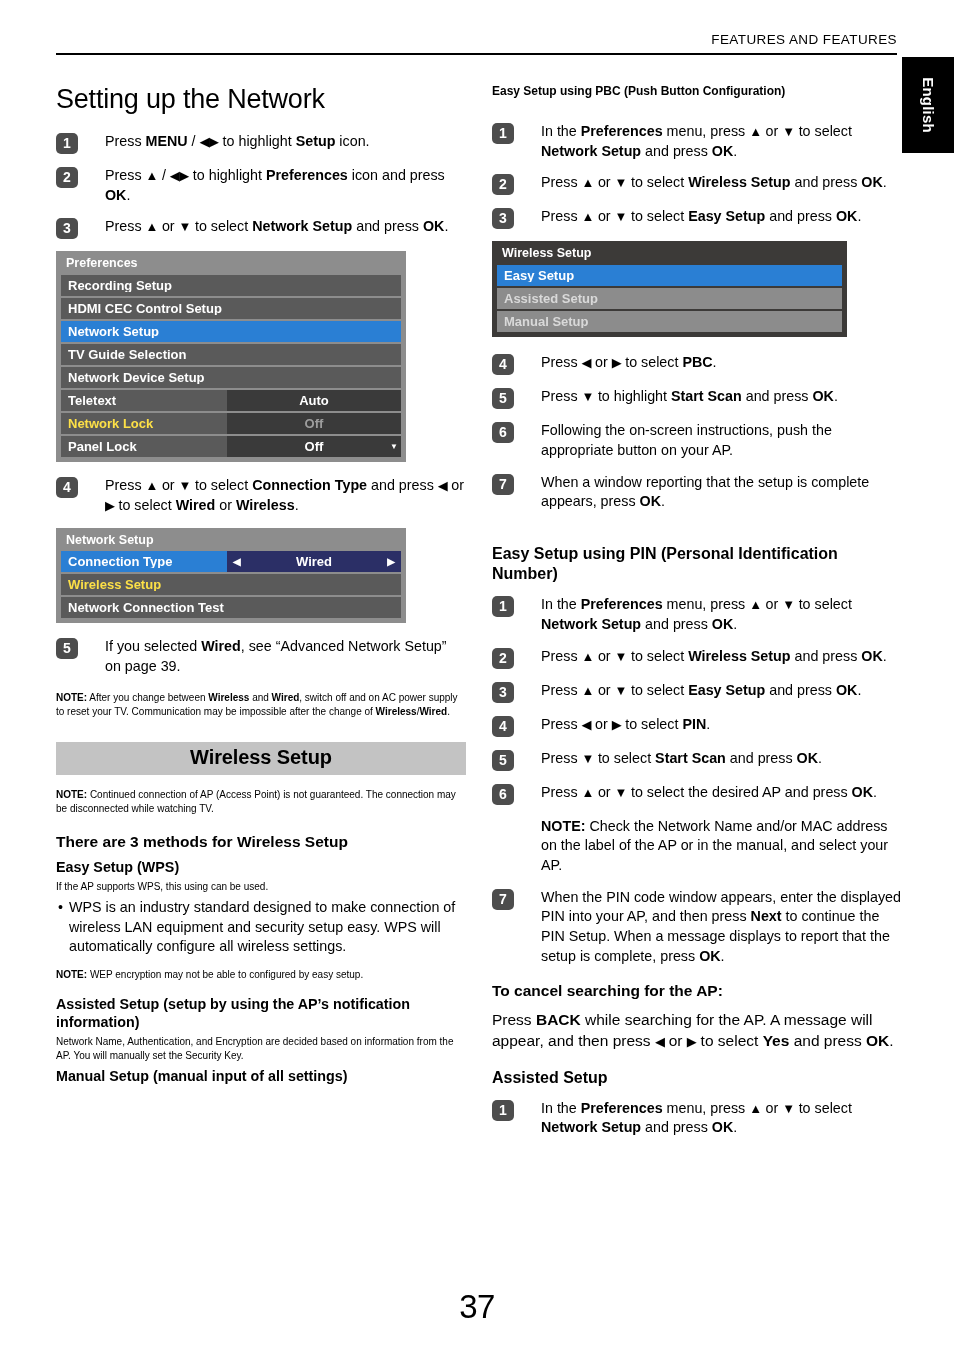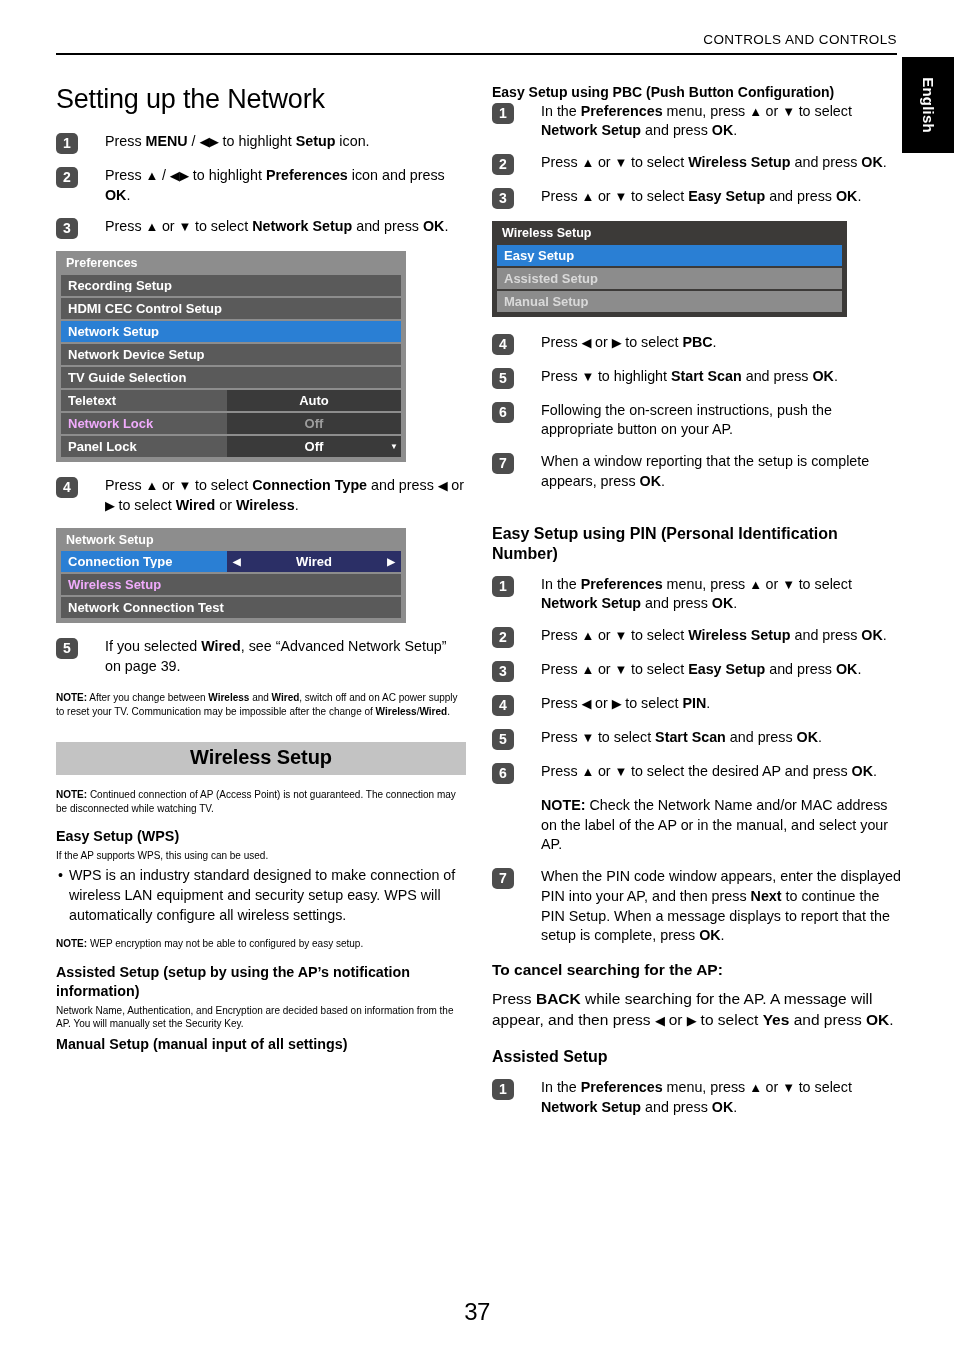--- a/index.html
+++ b/index.html
@@ -176,21 +176,21 @@
     color: #fff;
     font-size: 13px;
     font-weight: 700;
     padding-left: 7px;
     flex: 1 1 auto;
     line-height: 1;
     white-space: nowrap;
     overflow: hidden;
   }
   .osd-row.sel           { background: #2a7fd4; }
-  .osd-row.dim .lbl      { color: #f0abfc; }
+  .osd-row.dim .lbl      { color: #fde047; }
   .osd-row.grey          { background: #8c8c8c; }
   .osd-row.grey .lbl     { color: #d9d9d9; }
   .osd-row.selflat       { background: #2a7fd4; }
   .osd-row .val-box {
     flex: 0 0 auto;
     width: 174px;
     height: 21px;
     background: #3a3a3a;
     color: #fff;
     font-size: 13px;
@@ -214,30 +214,30 @@
     color: #fff;
     line-height: 1;
   }
 
   
   .page-num {
     position: absolute;
     left: 0; right: 0;
     bottom: 26px;
     text-align: center;
-    font-size: 24px;
+    font-size: 33px;
     font-weight: 400;
     letter-spacing: -0.5px;
     margin-top: 48px;
   }
 </style>
 </head>
 <body>
 
-<div class="page-header">CONTROLS AND CONTROLS</div>
+<div class="page-header">FEATURES AND FEATURES</div>
 <div class="header-rule"></div>
 
 <div class="lang-tab">
   <span>English</span>
 </div>
 
 <div class="col col-left">
 
   <h1 class="doc-title">Setting up the Network</h1>
 
@@ -262,24 +262,24 @@
         <div class="osd-row">
           <div class="lbl">Recording Setup</div>
         </div>
         <div class="osd-row">
           <div class="lbl">HDMI CEC Control Setup</div>
         </div>
         <div class="osd-row sel">
           <div class="lbl">Network Setup</div>
         </div>
         <div class="osd-row">
+          <div class="lbl">TV Guide Selection</div>
+        </div>
+        <div class="osd-row">
           <div class="lbl">Network Device Setup</div>
-        </div>
-        <div class="osd-row">
-          <div class="lbl">TV Guide Selection</div>
         </div>
         <div class="osd-row">
           <div class="lbl">Teletext</div>
           <div class="val-box">Auto</div>
         </div>
         <div class="osd-row dim">
           <div class="lbl">Network Lock</div>
           <div class="val-box dimv">Off</div>
         </div>
         <div class="osd-row">
@@ -318,37 +318,38 @@
     <div class="step-num">5</div>
     <div class="step-text">If you selected <b>Wired</b>, see “Advanced Network Setup” on page 39.</div>
   </div>
 
   <p class="body" style="margin-top:14px;"><b>NOTE:</b>  After you change between <b>Wireless</b> and <b>Wired</b>, switch off and on AC power supply to reset your TV. Communication may be impossible after the change of <b>Wireless</b>/<b>Wired</b>.</p>
 
   <div class="banner" style="margin-top:24px;">Wireless Setup</div>
 
   <p class="body"><b>NOTE:</b> Continued connection of AP (Access Point) is not guaranteed. The connection may be disconnected while watching TV.</p>
 
+  <h2 class="sec" style="margin-top:16px;">There are 3 methods for Wireless Setup</h2>
 
   <h3 class="sub">Easy Setup (WPS)</h3>
   <p class="body tight">If the AP supports WPS, this using can be used.</p>
   <ul class="bullet-list" id="wps-bullets">
       <li>WPS is an industry standard designed to make connection of wireless LAN equipment and security setup easy. WPS will automatically configure all wireless settings.</li>
     </ul>
 
   <p class="body"><b>NOTE:</b> WEP encryption may not be able to configured by easy setup.</p>
 
   <h3 class="sub spaced">Assisted Setup (setup by using the AP’s notification information)</h3>
   <p class="body tight">Network Name, Authentication, and Encryption are decided based on information from the AP. You will manually set the Security Key.</p>
   <h3 class="sub">Manual Setup (manual input of all settings)</h3>
 </div>
 
 <div class="col col-right">
 
-  <h2 class="sec" style="font-size:14px;margin-bottom:0;">Easy Setup using PBC (Push Button Configuration)</h2>
+  <h2 class="sec" style="font-size:12px;margin-bottom:23px;">Easy Setup using PBC (Push Button Configuration)</h2>
 
   <div id="pbc-steps-a">
       <div class="step">
         <div class="step-num">1</div>
         <div class="step-text">In the <b>Preferences</b> menu, press <span class="arrow">▲</span> or <span class="arrow">▼</span> to select <b>Network Setup</b> and press <b>OK</b>.</div>
       </div>
       <div class="step">
         <div class="step-num">2</div>
         <div class="step-text">Press <span class="arrow">▲</span> or <span class="arrow">▼</span> to select <b>Wireless Setup</b> and press <b>OK</b>.</div>
       </div>

